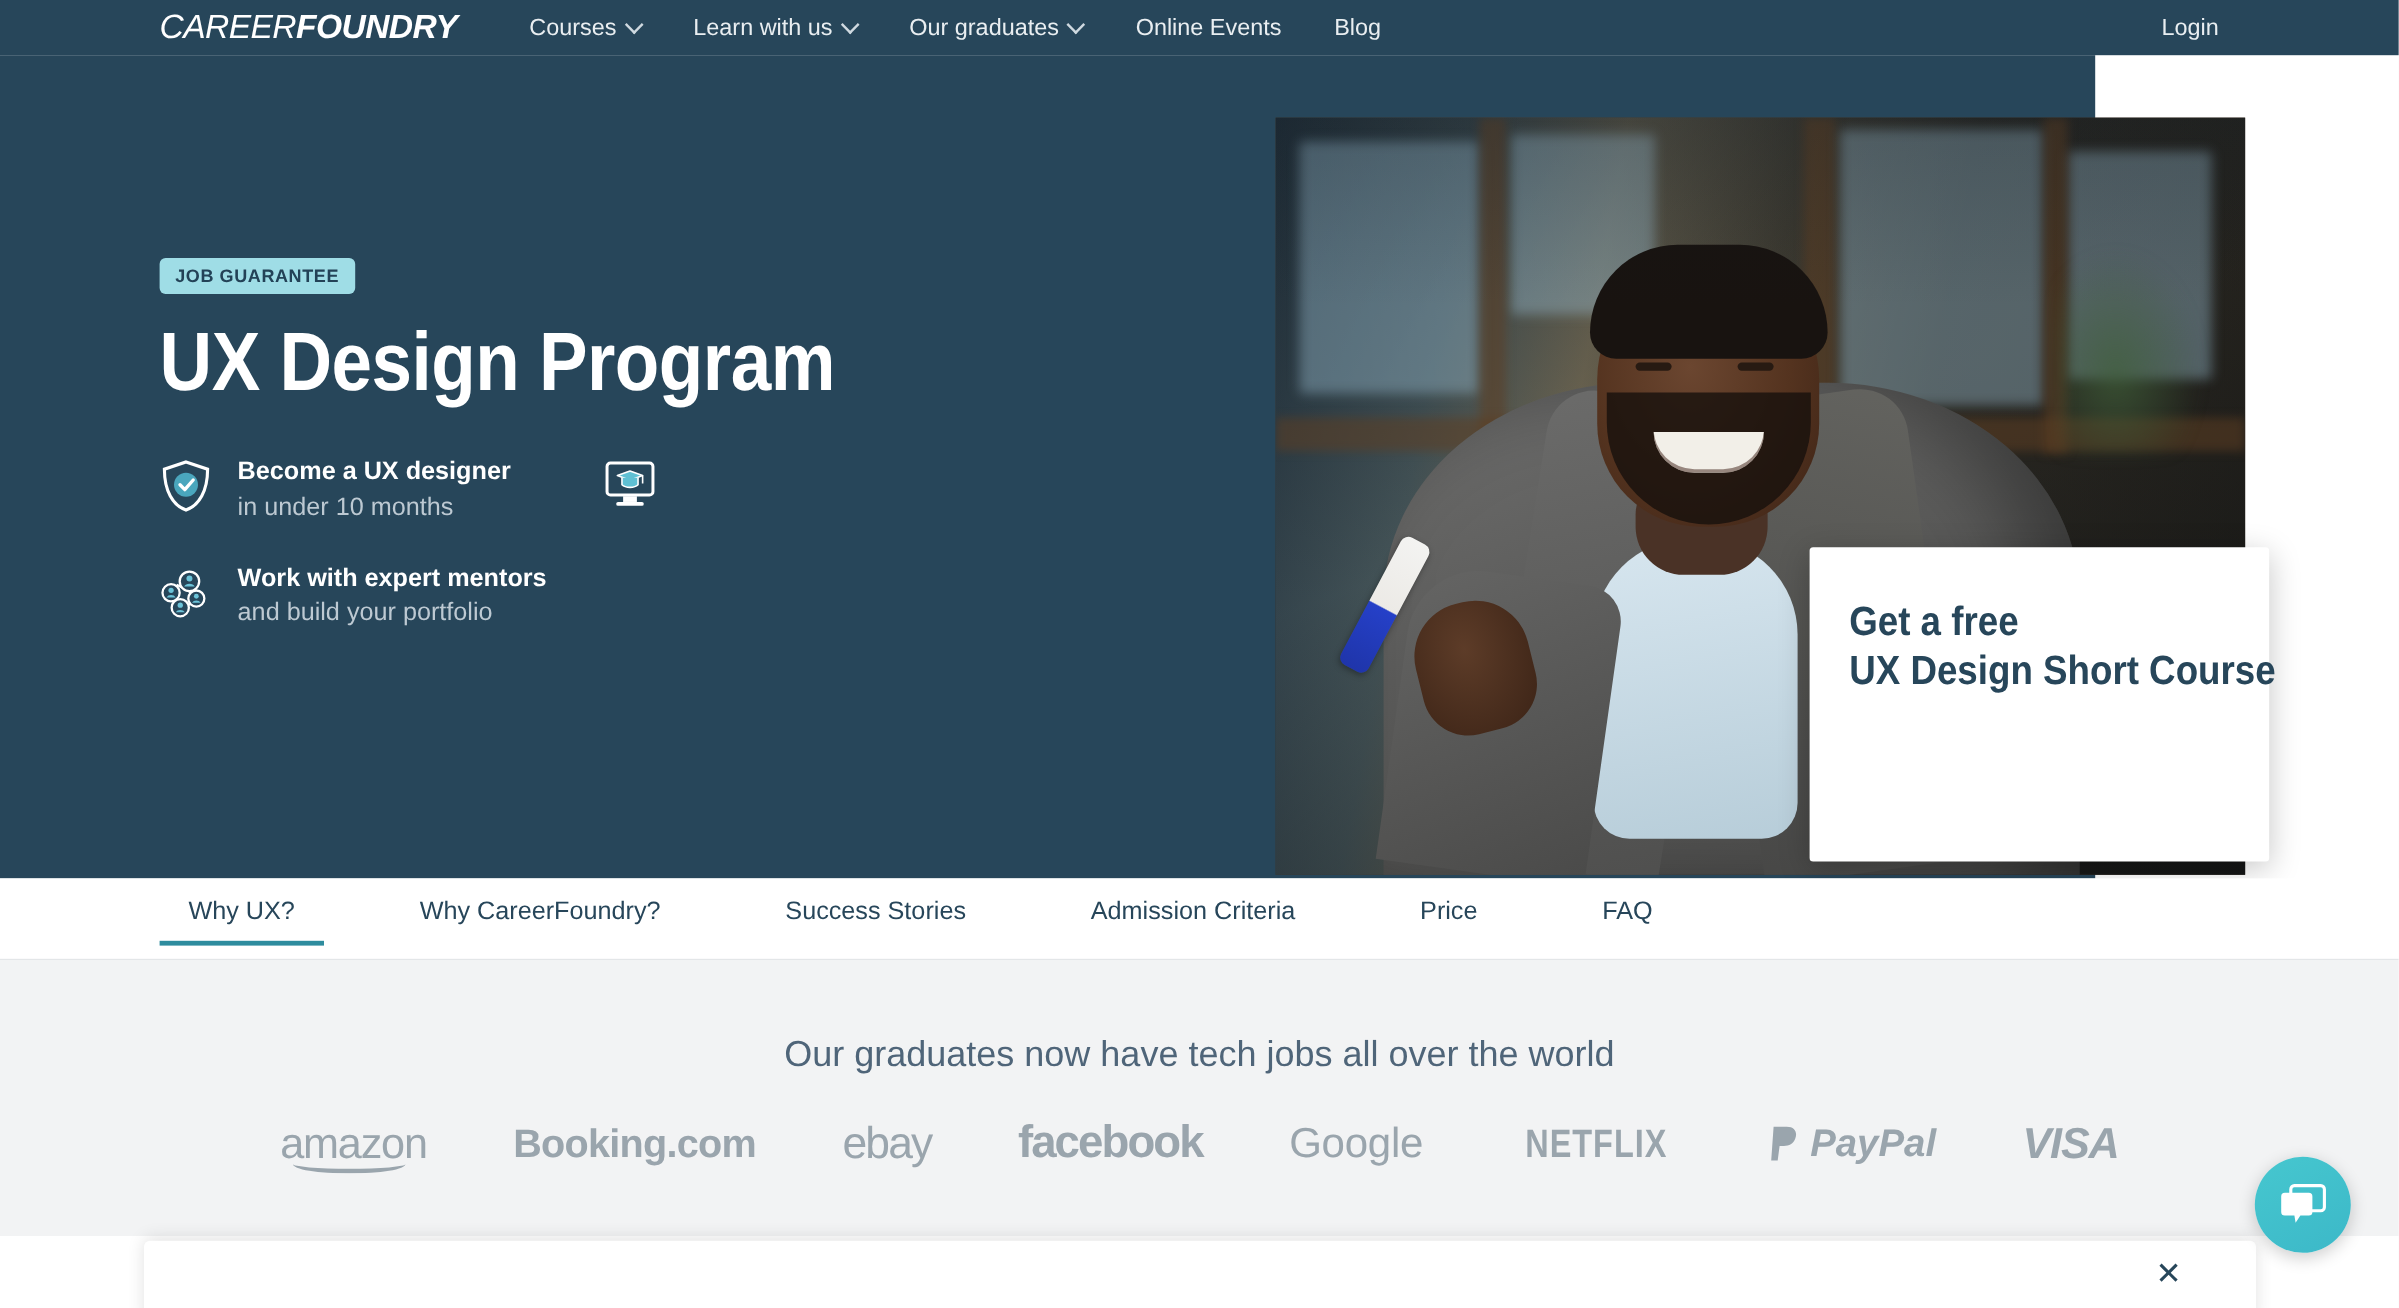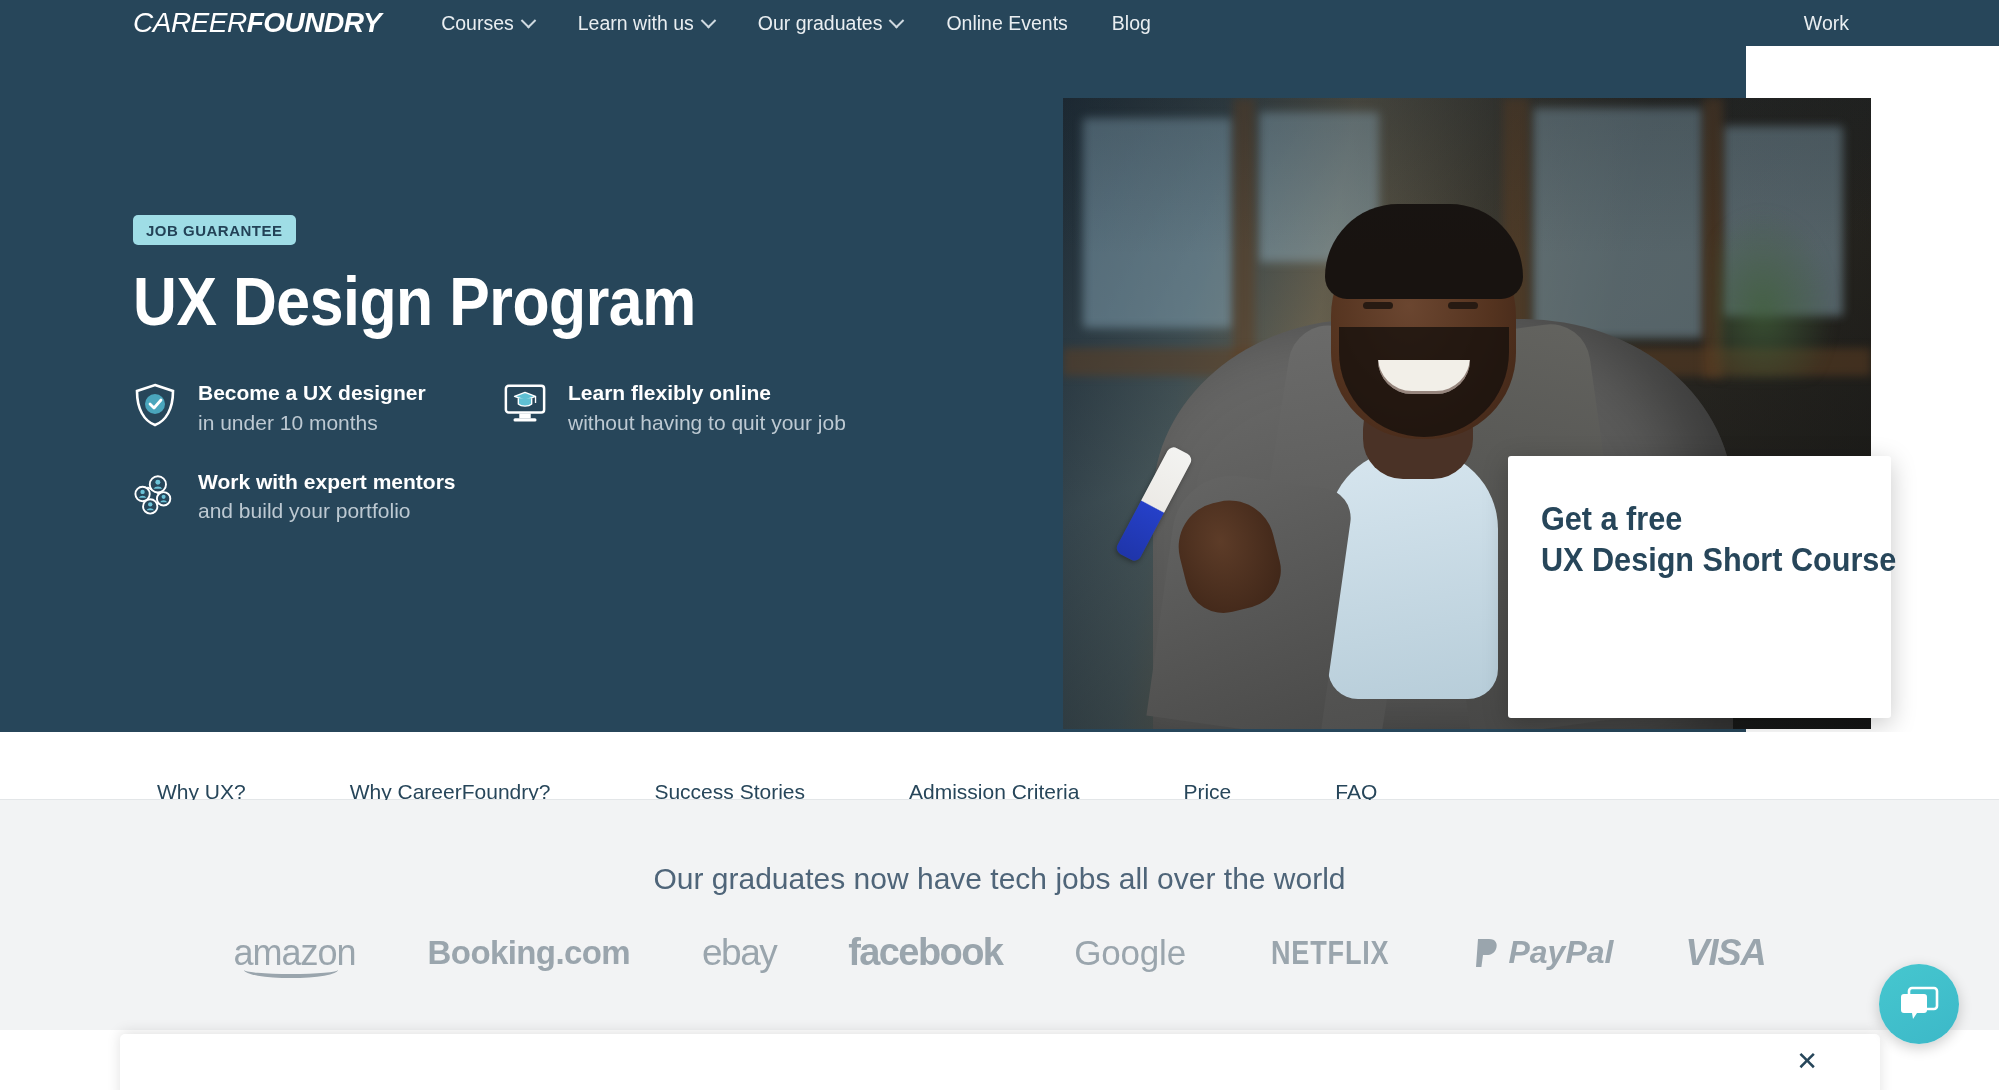--- a/index.html
+++ b/index.html
@@ -207,21 +207,21 @@
     white-space: nowrap;
   }
 
   
   .tabbar {
     position: absolute; top: 732px; left: 0;
     width: 1999px; height: 68px;
     background: #ffffff;
     border-bottom: 1px solid #e3e6e8;
   }
-  .tabs { position: absolute; left: 133px; top: 0; display: flex; height: 56px; margin-top: 32px; }
+  .tabs { position: absolute; left: 133px; top: 0; display: flex; height: 56px; }
   .tab {
     display: flex; align-items: center; justify-content: center;
     color: #27465a; font-size: 21px; cursor: pointer;
     position: relative; white-space: nowrap;
     padding: 0 24px; margin-right: 56px;
   }
   .tab.active::after {
     content: ""; position: absolute; left: 0; right: 0; bottom: 0;
     height: 4px; background: #2e8c9e;
   }
@@ -330,21 +330,21 @@
       </div>
       <div class="nav-item">
         <span>Online Events</span>
       </div>
       <div class="nav-item">
         <span>Blog</span>
       </div>
     </div>
 
     <div class="login">
-      <span>Work</span>
+      <span>Login</span>
     </div>
   </div>
 
   <div class="hero">
 
     <div class="hero-left">
       <div class="badge">JOB GUARANTEE</div>
       <div class="hero-title">UX Design Program</div>
 
       <div class="features">
@@ -367,24 +367,20 @@
           <div class="feat f2">
             <div class="feat-ico">
               <svg viewBox="0 0 46 42" width="44" height="42">
                 <rect x="3" y="3" width="40" height="28" rx="3" fill="none" stroke="#ffffff" stroke-width="2.6"></rect>
                 <rect x="17" y="32" width="12" height="5" fill="#ffffff"></rect>
                 <rect x="11" y="37" width="24" height="3.4" rx="1.6" fill="#ffffff"></rect>
                 <path d="M23 10 L34 14 L23 18 L12 14 Z" fill="#5fc0d3" stroke="#ffffff" stroke-width="1.4" stroke-linejoin="round"></path>
                 <path d="M16 16 L16 22 C19 25 27 25 30 22 L30 16" fill="#5fc0d3" stroke="#ffffff" stroke-width="1.4" stroke-linejoin="round"></path>
                 <path d="M34 14 L34 21" stroke="#ffffff" stroke-width="1.4"></path>
               </svg>
-            </div>
-            <div class="feat-txt">
-              <div class="t1">Learn flexibly online</div>
-              <div class="t2">without having to quit your job</div>
             </div>
           </div>
 
         </div>
 
         <div class="feat f3">
           <div class="feat-ico">
             <svg viewBox="0 0 46 46" width="44" height="46">
               <g stroke="#ffffff" stroke-width="1.8" fill="none">
                 <path d="M15 16 L26 22 M15 16 L13 28 M26 22 L31 31 M13 28 L22 35 M22 35 L31 31"></path>

